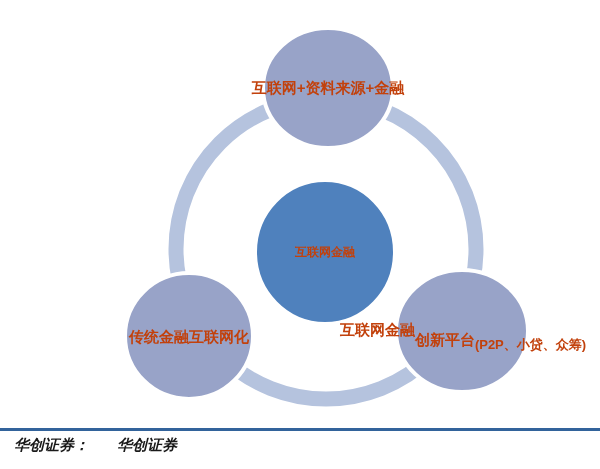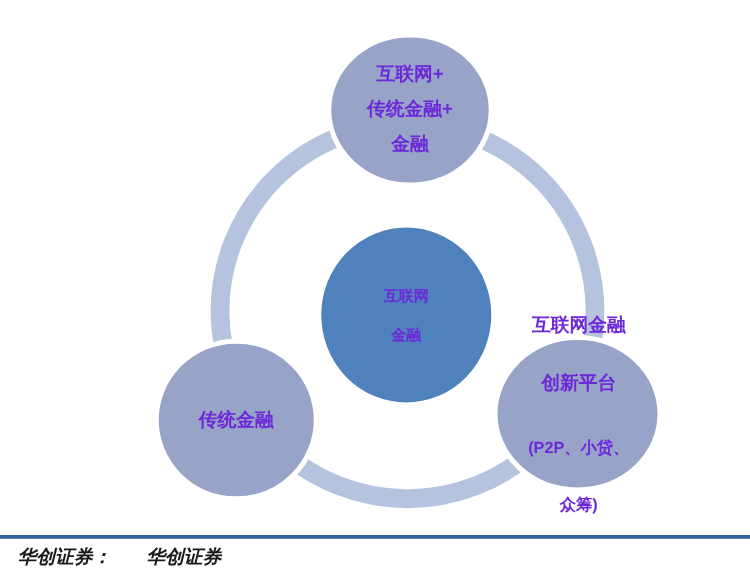--- a/index.html
+++ b/index.html
@@ -24,25 +24,25 @@
     height: 425px;
   }
   .diagram svg {
     position: absolute;
     left: 0;
     top: 0;
   }
   .node-text {
     position: absolute;
     display: flex;
-    flex-direction: column;
+    flex-direction: row;
     align-items: center;
     justify-content: center;
     text-align: center;
-    color: #6d28d9;
+    color: #c2410c;
     font-weight: bold;
     pointer-events: none;
   }
   .node-text span { display: block; white-space: nowrap; }
 
   .node-text.top    { left: 263px; top: 28px;  width: 130px; height: 120px; font-size: 15px; }
   .node-text.top span { line-height: 28px; }
 
   .node-text.center { left: 255px; top: 180px; width: 140px; height: 145px; font-size: 12px; }
   .node-text.center span { line-height: 31px; }
@@ -88,31 +88,32 @@
 
       <ellipse cx="328" cy="88" rx="65" ry="60" stroke="#ffffff" stroke-width="4" fill="#98a3c8"></ellipse>
       <ellipse cx="189" cy="336" rx="64" ry="63" stroke="#ffffff" stroke-width="4" fill="#98a3c8"></ellipse>
       <ellipse cx="462" cy="331" rx="66" ry="61" stroke="#ffffff" stroke-width="4" fill="#98a3c8"></ellipse>
 
       <ellipse cx="325" cy="252" rx="70" ry="72" stroke="#ffffff" stroke-width="4" fill="#4f81bd"></ellipse>
     </svg>
 
     <div class="node-text top">
       <span>互联网+</span>
-      <span>传统金融+</span>
+      <span>资料来源+</span>
       <span>金融</span>
     </div>
 
     <div class="node-text center">
       <span>互联网</span>
       <span>金融</span>
     </div>
 
     <div class="node-text left">
       <span>传统金融</span>
+      <span>互联网化</span>
     </div>
 
     <div class="node-text right">
       <span class="main">互联网金融</span>
       <span class="main gap">创新平台</span>
       <span class="sub">(P2P、小贷、</span>
       <span class="sub">众筹)</span>
     </div>
   </div>
 

